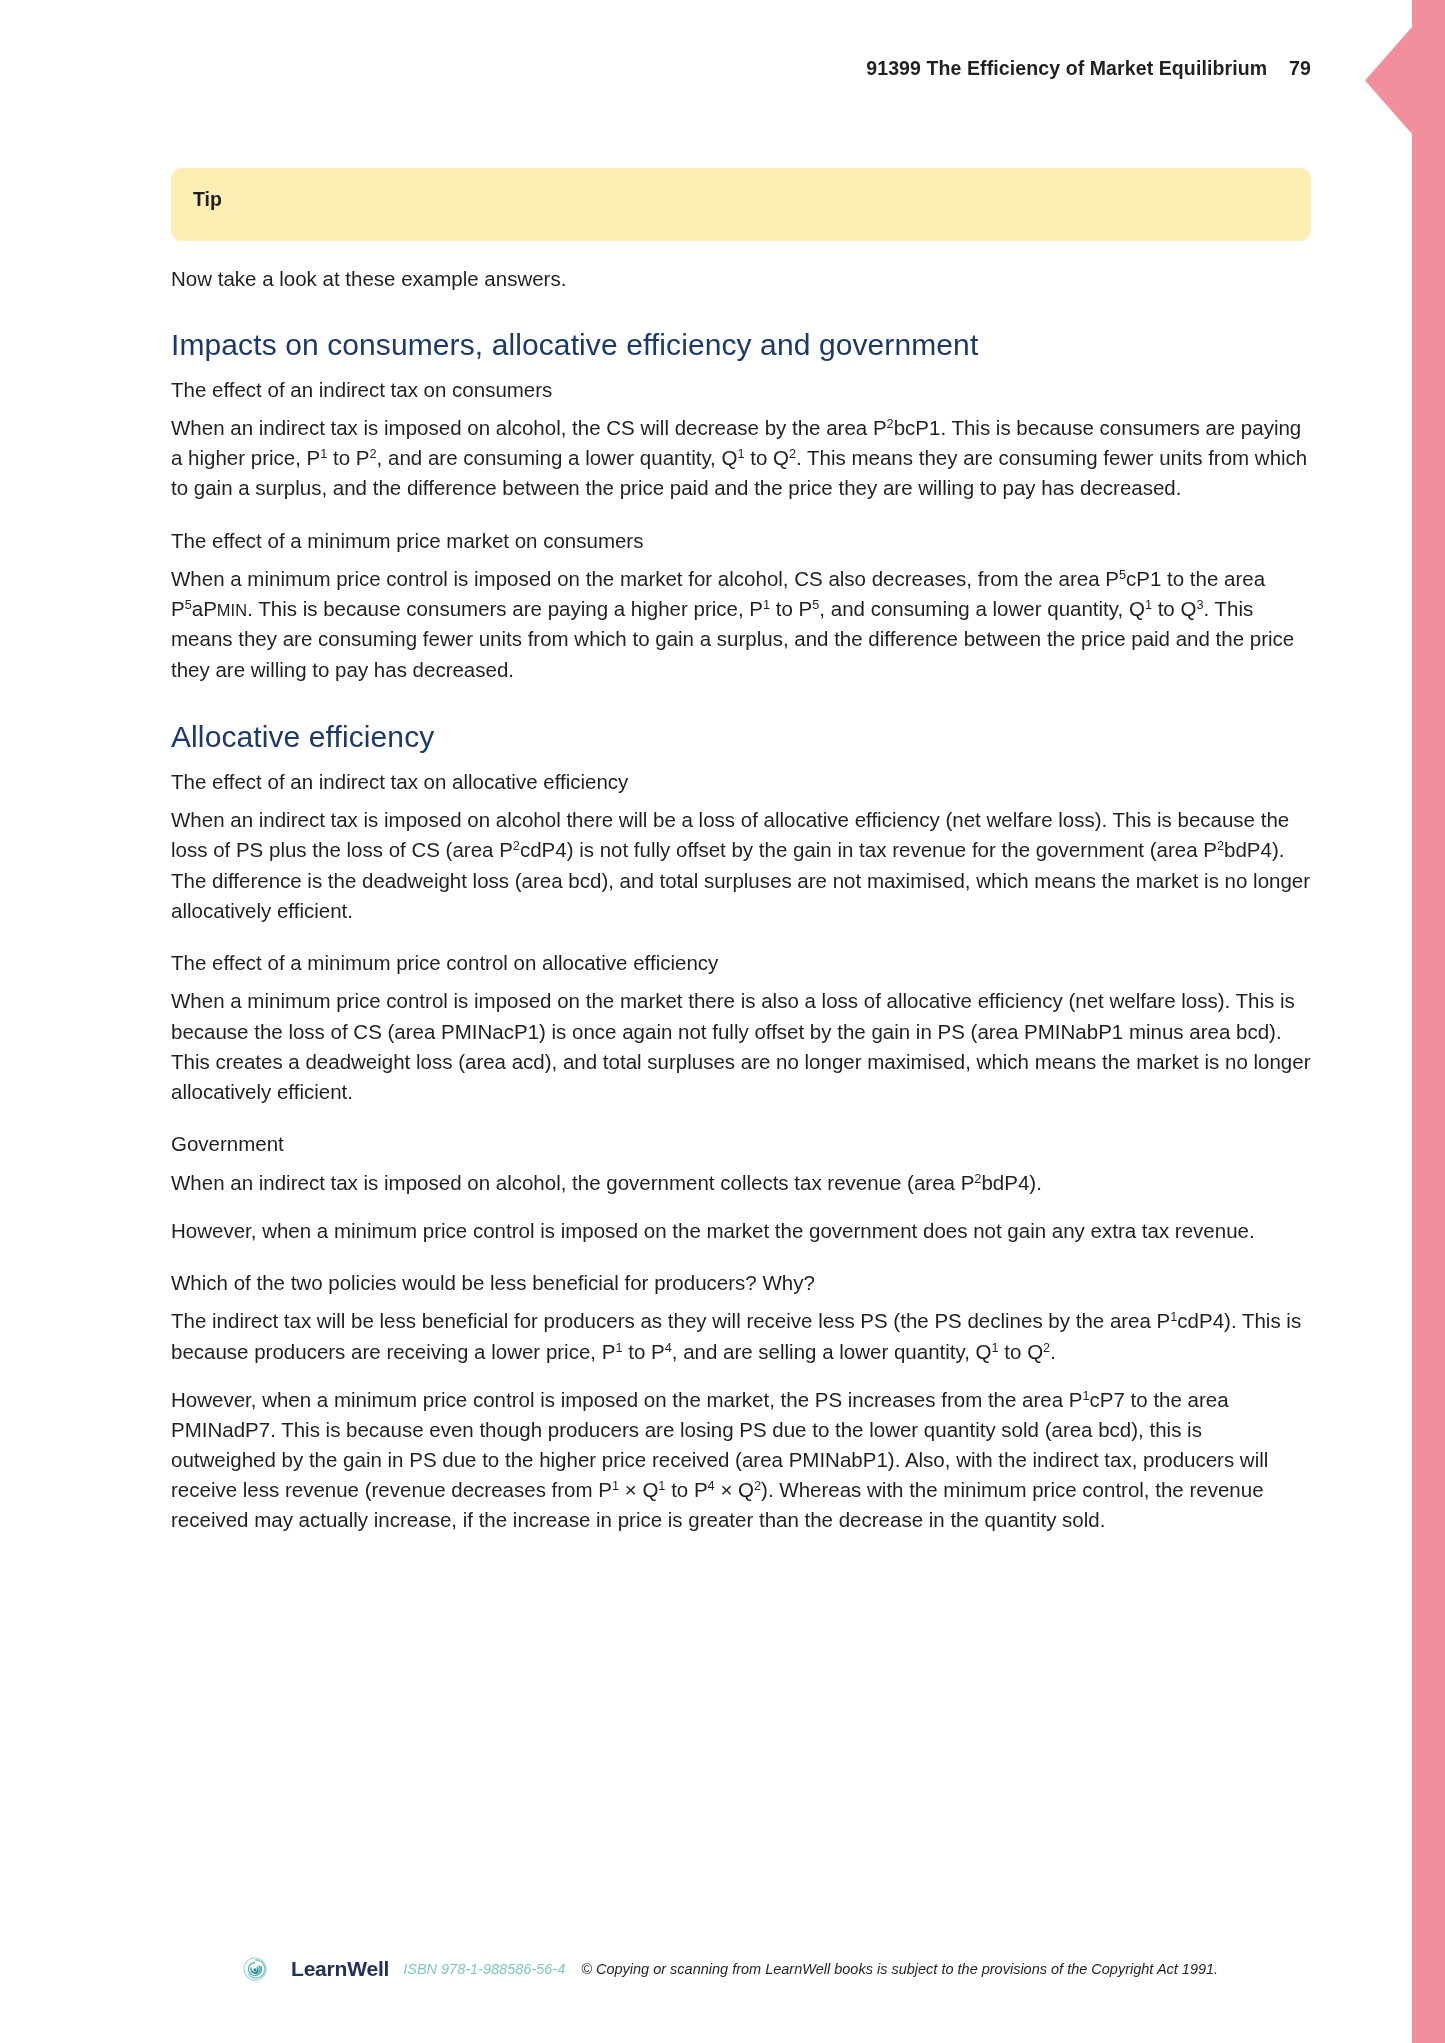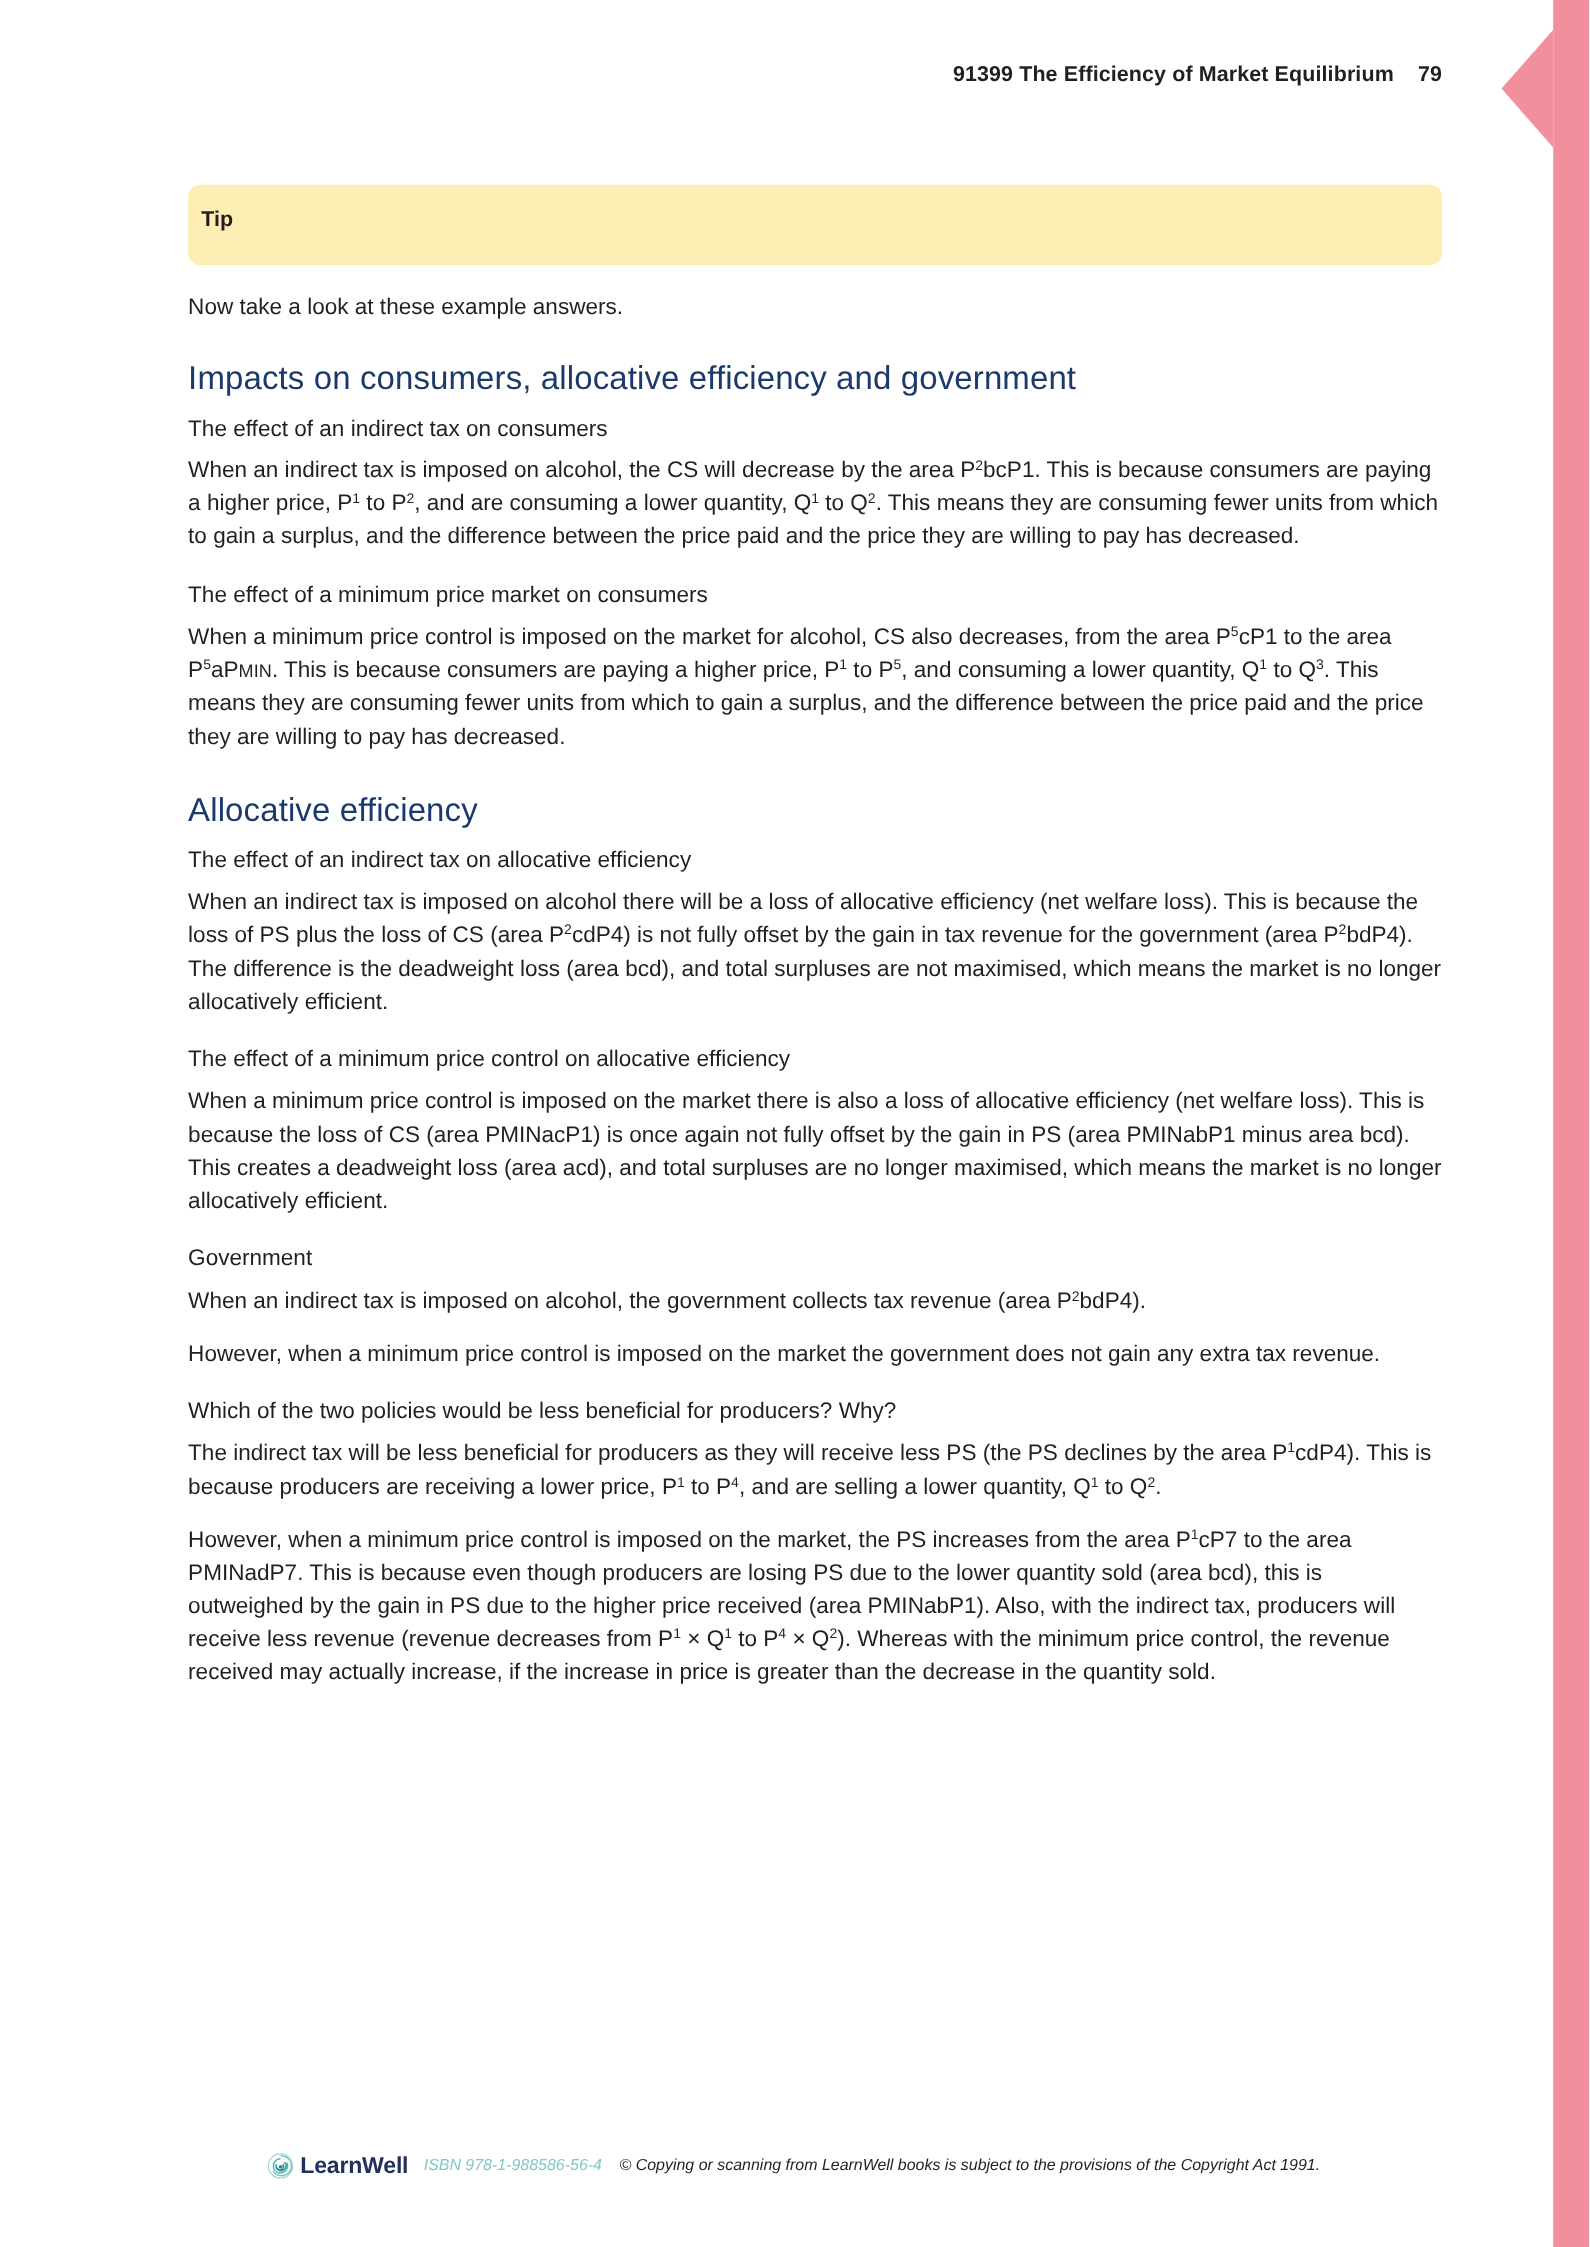--- a/index.html
+++ b/index.html
@@ -61,21 +61,21 @@
   .content {
     position: absolute;
     left: 171px;
     top: 168px;
     width: 1140px;
   }
 
   
   .tipbox {
     background: #fdeeb4;
-    padding: 19px 22px 22px 12px;
+    padding: 19px 22px 22px 22px;
     margin-bottom: 23px;
     border-radius: 11px;
   }
   .tipbox-title {
     font-size: 19.5px;
     font-weight: bold;
     color: #231f20;
     margin-bottom: 8px;
     line-height: 1.25;
   }
@@ -122,20 +122,21 @@
     left: 243px;
     top: 1957px;
     width: 1080px;
     display: flex;
     align-items: center;
   }
   .logo-wrap {
     display: flex;
     align-items: center;
     margin-right: 14px;
+    gap: 18px;
   }
   .logo-mark { width: 24px; height: 24px; margin-right: 6px; display:block; }
   .logo-text {
     font-size: 21px;
     font-weight: bold;
     color: #22305c;
     letter-spacing: -.2px;
   }
   .footer-isbn {
     font-size: 14.5px;

